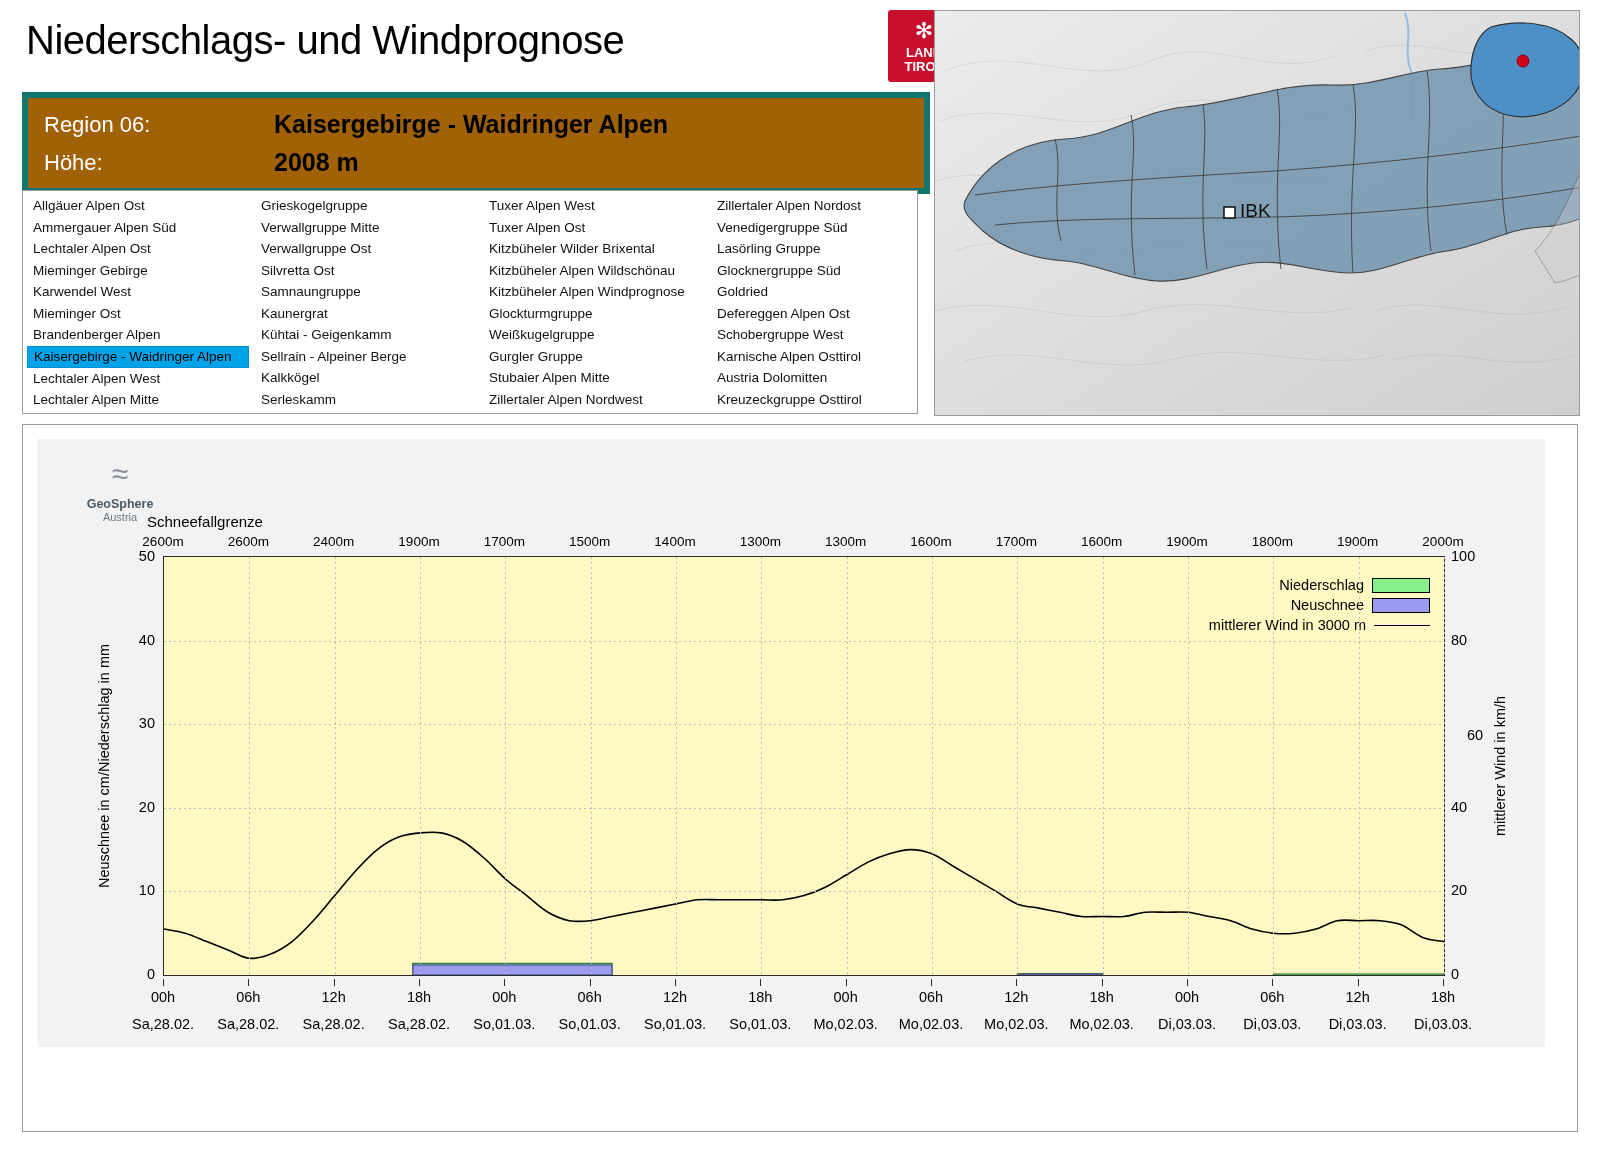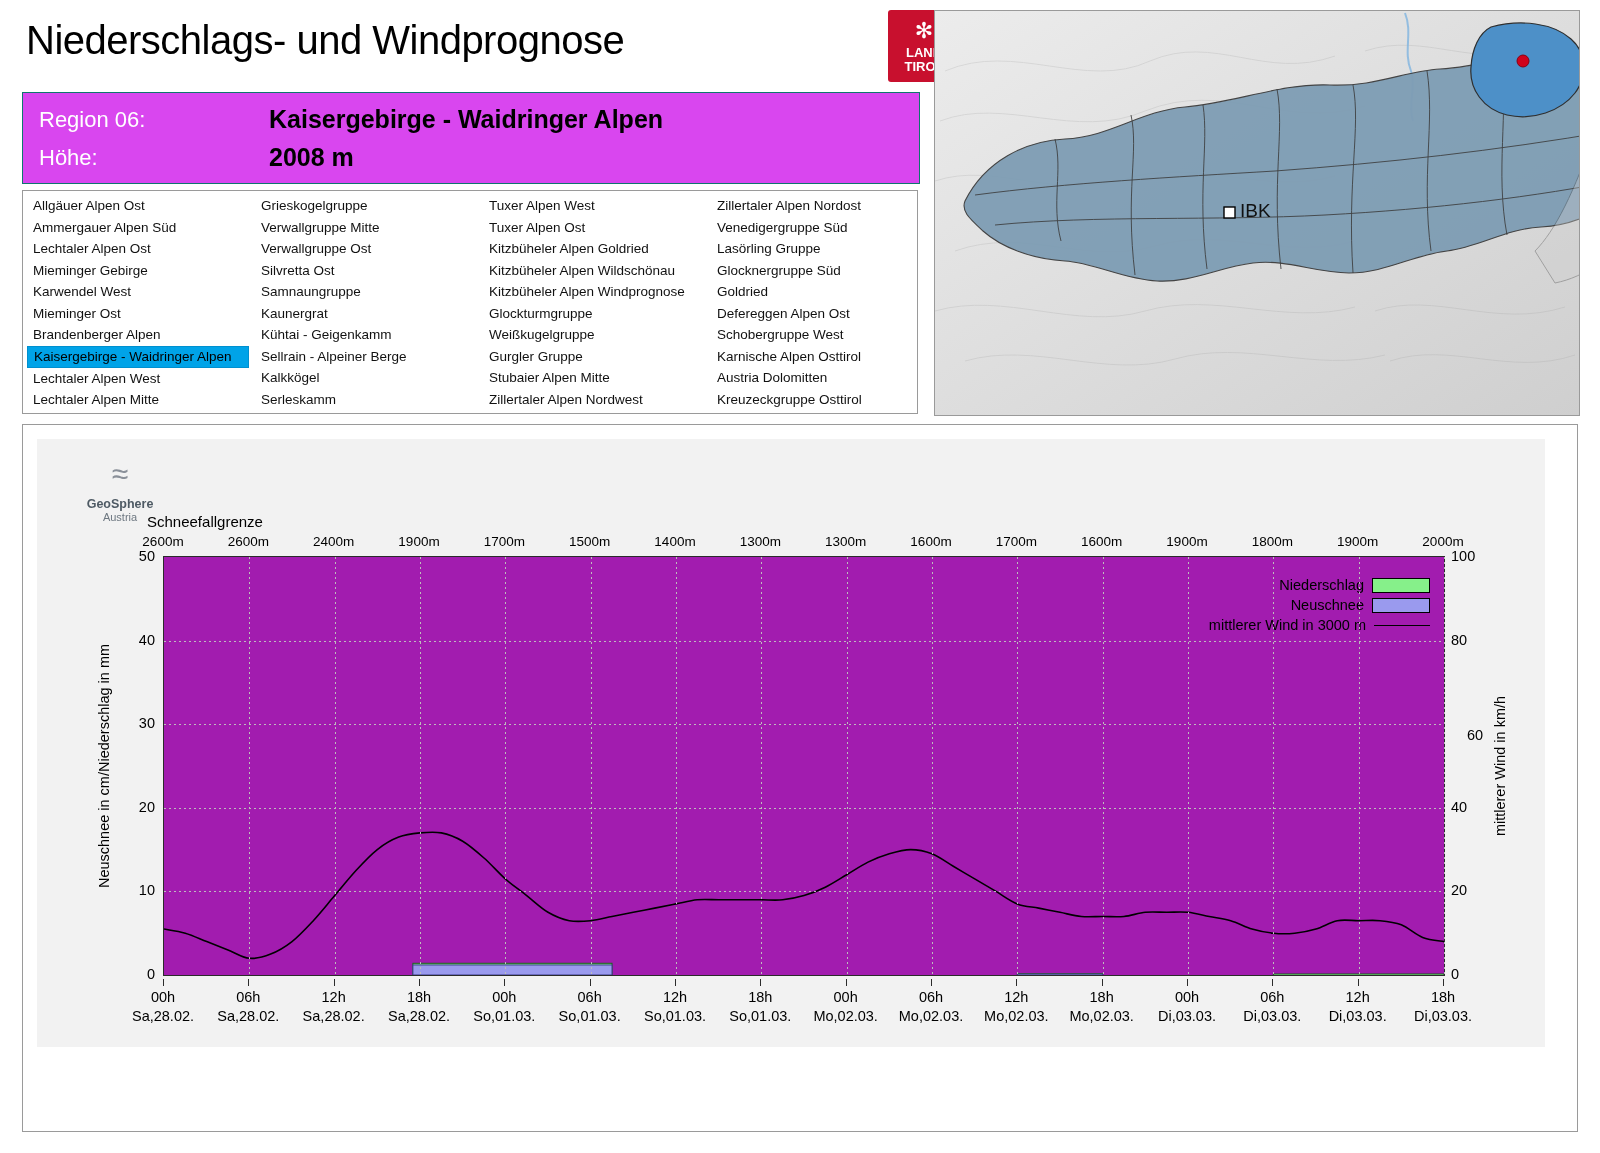--- a/index.html
+++ b/index.html
@@ -24,21 +24,21 @@
     display:flex;flex-direction:column;align-items:center;justify-content:center;
     color:#fff;
   }
   #logo .edelweiss{font-size:22px;line-height:20px;margin-top:2px;}
   #logo .l1{font-size:13px;font-weight:bold;line-height:14px;margin-top:5px;}
   #logo .l2{font-size:13px;font-weight:bold;line-height:14px;}
 
   
   #region-box{
     position:absolute;left:22px;top:92px;width:896px;height:90px;
-    background:#d946ef;border:1px solid #0f766e;
+    background:#a16207;border:6px solid #0f766e;
   }
   #region-box .lbl{position:absolute;font-size:22px;color:#fff;}
   #region-box .val{position:absolute;font-size:25px;color:#000;font-weight:bold;}
   #rb-l1{left:16px;top:14px;}
   #rb-v1{left:246px;top:12px;}
   #rb-l2{left:16px;top:52px;}
   #rb-v2{left:246px;top:50px;}
 
   
   #region-list{
@@ -99,21 +99,21 @@
     position:absolute;left:0;top:95px;width:100%;height:18px;
   }
   #snowline-row span{
     position:absolute;font-size:13.5px;transform:translateX(-50%);
     white-space:nowrap;
   }
 
   
   #plot{
     position:absolute;left:126px;top:117px;width:1282px;height:420px;
-    background:#a21caf;border:1px solid #2b2b2b;box-sizing:border-box;
+    background:#fef9c3;border:1px solid #2b2b2b;box-sizing:border-box;
   }
   #plot .gridv{
     position:absolute;top:0;bottom:0;width:1px;
     background:repeating-linear-gradient(to bottom,#bdbdbd 0 2px,transparent 2px 5px);
   }
   #plot .gridh{
     position:absolute;left:0;right:0;height:1px;
     background:repeating-linear-gradient(to right,#bdbdbd 0 2px,transparent 2px 5px);
   }
   #plot svg{position:absolute;left:0;top:0;}
@@ -141,21 +141,21 @@
   #ytright .ytick{left:0;}
 
   #xaxis{
     position:absolute;left:126px;top:540px;width:1282px;height:60px;
   }
   #xaxis .xt{
     position:absolute;transform:translateX(-50%);text-align:center;
     font-size:14.5px;white-space:nowrap;
   }
   #xaxis .xt .h{display:block;}
-  #xaxis .xt .d{display:block;margin-top:3px;}
+  #xaxis .xt .d{display:block;margin-top:11px;}
   .tick{position:absolute;width:1px;height:7px;background:#2b2b2b;top:0;}
 
   
   #legend{
     position:absolute;right:14px;top:18px;font-size:14.5px;
   }
   #legend .row{
     display:flex;align-items:center;justify-content:flex-end;
     height:20px;gap:8px;
   }
@@ -205,21 +205,21 @@
       <div class="item">Samnaungruppe</div>
       <div class="item">Kaunergrat</div>
       <div class="item">Kühtai - Geigenkamm</div>
       <div class="item">Sellrain - Alpeiner Berge</div>
       <div class="item">Kalkkögel</div>
       <div class="item">Serleskamm</div>
     </div>
     <div class="col c2">
       <div class="item">Tuxer Alpen West</div>
       <div class="item">Tuxer Alpen Ost</div>
-      <div class="item">Kitzbüheler Alpen Goldried</div>
+      <div class="item">Kitzbüheler Wilder Brixental</div>
       <div class="item">Kitzbüheler Alpen Wildschönau</div>
       <div class="item">Kitzbüheler Alpen Windprognose</div>
       <div class="item">Glockturmgruppe</div>
       <div class="item">Weißkugelgruppe</div>
       <div class="item">Gurgler Gruppe</div>
       <div class="item">Stubaier Alpen Mitte</div>
       <div class="item">Zillertaler Alpen Nordwest</div>
     </div>
     <div class="col c3">
       <div class="item">Zillertaler Alpen Nordost</div>

